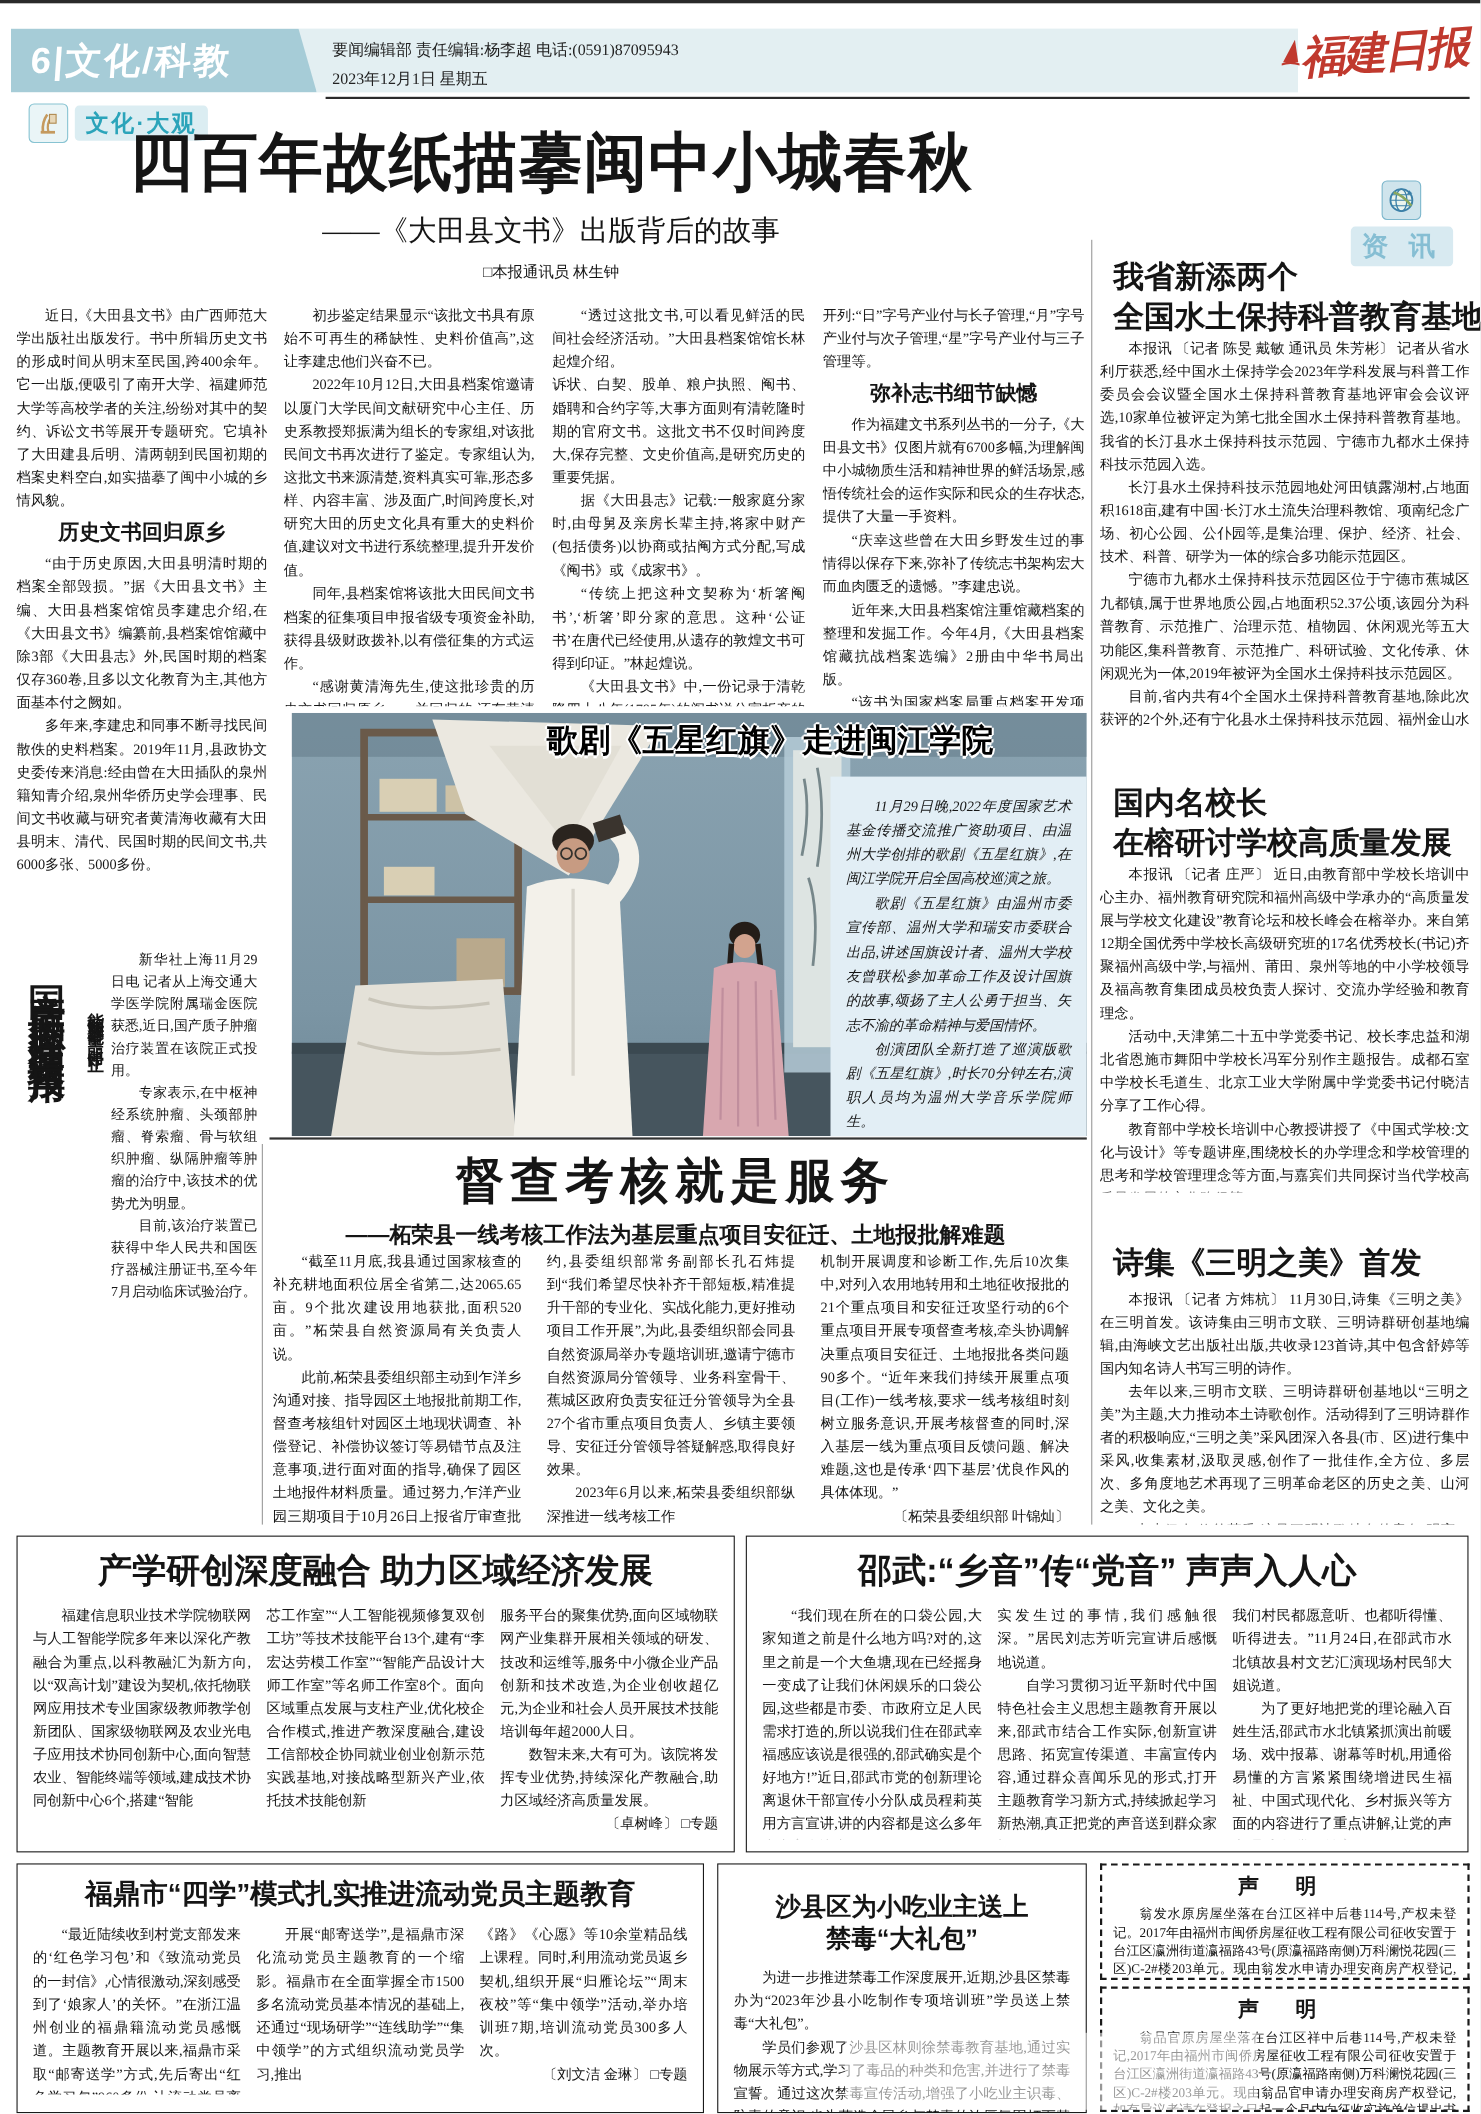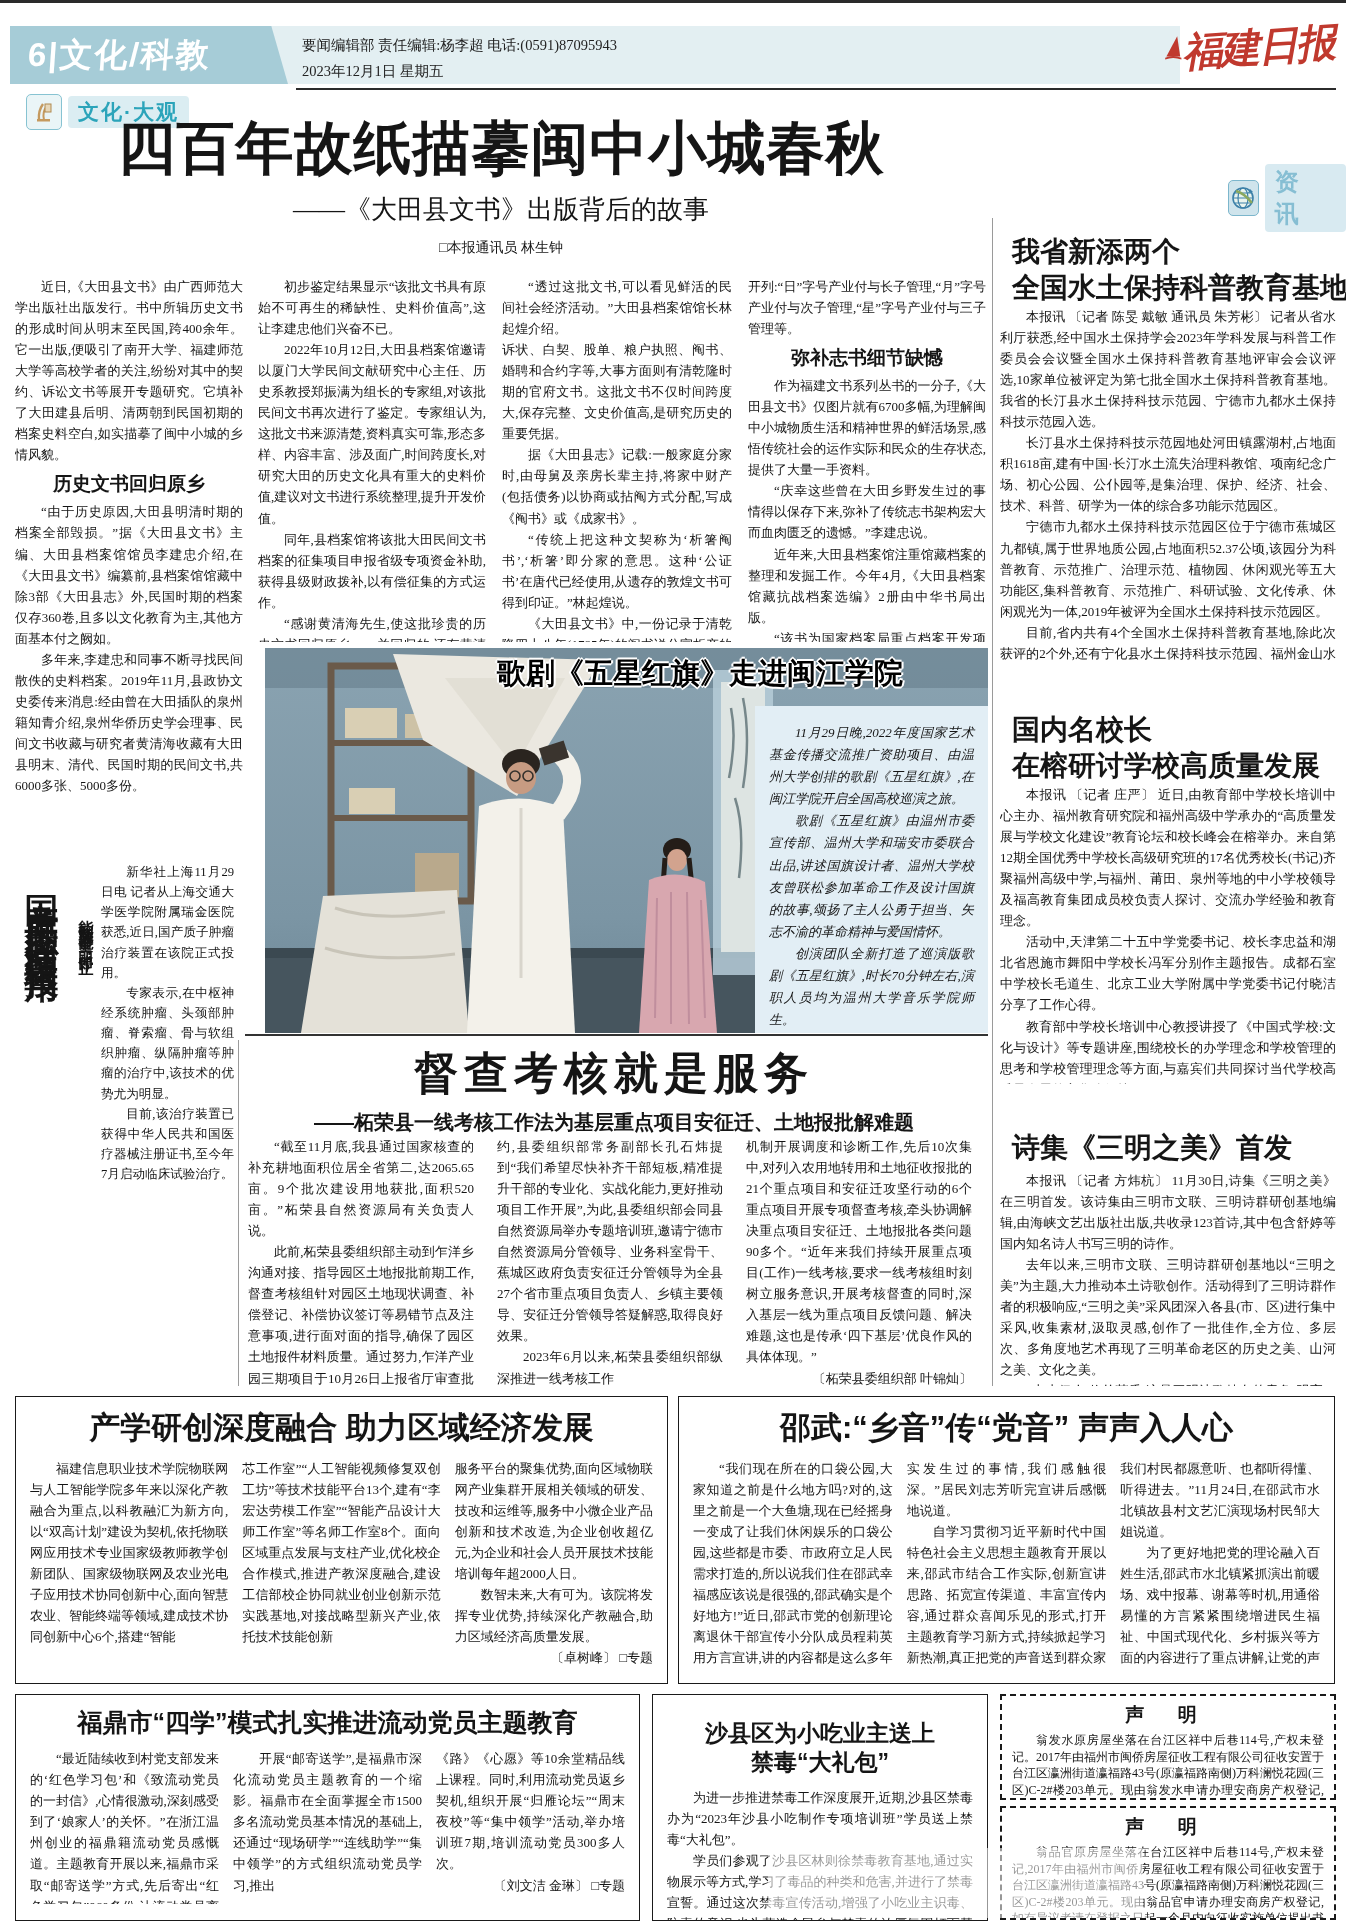--- a/index.html
+++ b/index.html
@@ -230,21 +230,21 @@
     <p class="b">2023年6月以来,柘荣县委组织部纵深推进一线考核工作</p>
   </div>
   <div class="col" style="left:746px;top:1136px;width:226px;height:250px;">
     <p class="b" style="text-indent:0;">机制开展调度和诊断工作,先后10次集中,对列入农用地转用和土地征收报批的21个重点项目和安征迁攻坚行动的6个重点项目开展专项督查考核,牵头协调解决重点项目安征迁、土地报批各类问题90多个。“近年来我们持续开展重点项目(工作)一线考核,要求一线考核组时刻树立服务意识,开展考核督查的同时,深入基层一线为重点项目反馈问题、解决难题,这也是传承‘四下基层’优良作风的具体体现。”</p>
     <p class="credit">〔柘荣县委组织部 叶锦灿〕</p>
   </div>
 
   <div class="vrule" style="left:992px;top:218px;height:1168px;"></div>
   <div class="vrule" style="left:238px;top:1040px;height:346px;"></div>
 
-  <div class="abs badge" style="left:1228px;top:164px;">
+  <div class="abs badge" style="left:1228px;top:164px;flex-direction:column;">
     <span class="badge-tile" style="background:#cfe4ec;border-color:#7cb6cc;">
       <svg width="26" height="26" viewBox="0 0 26 26">
         <circle cx="13" cy="13" r="10" fill="#eaf4ee" stroke="#3c80a8" stroke-width="1.6"></circle>
         <ellipse cx="13" cy="13" rx="5" ry="10" fill="none" stroke="#3c80a8" stroke-width="1.2"></ellipse>
         <path d="M3 13 h20 M4.5 8 h17 M4.5 18 h17" stroke="#3c80a8" stroke-width="1" fill="none"></path>
         <path d="M6 6 q8 2 16 12" stroke="#8aa85f" stroke-width="2.4" fill="none"></path>
         <path d="M20 4 l3 3 -5 1 z" fill="#3c80a8"></path>
       </svg>
     </span>
     <span class="badge-label info-label" style="background:#d8eaf1;">资 讯</span>

